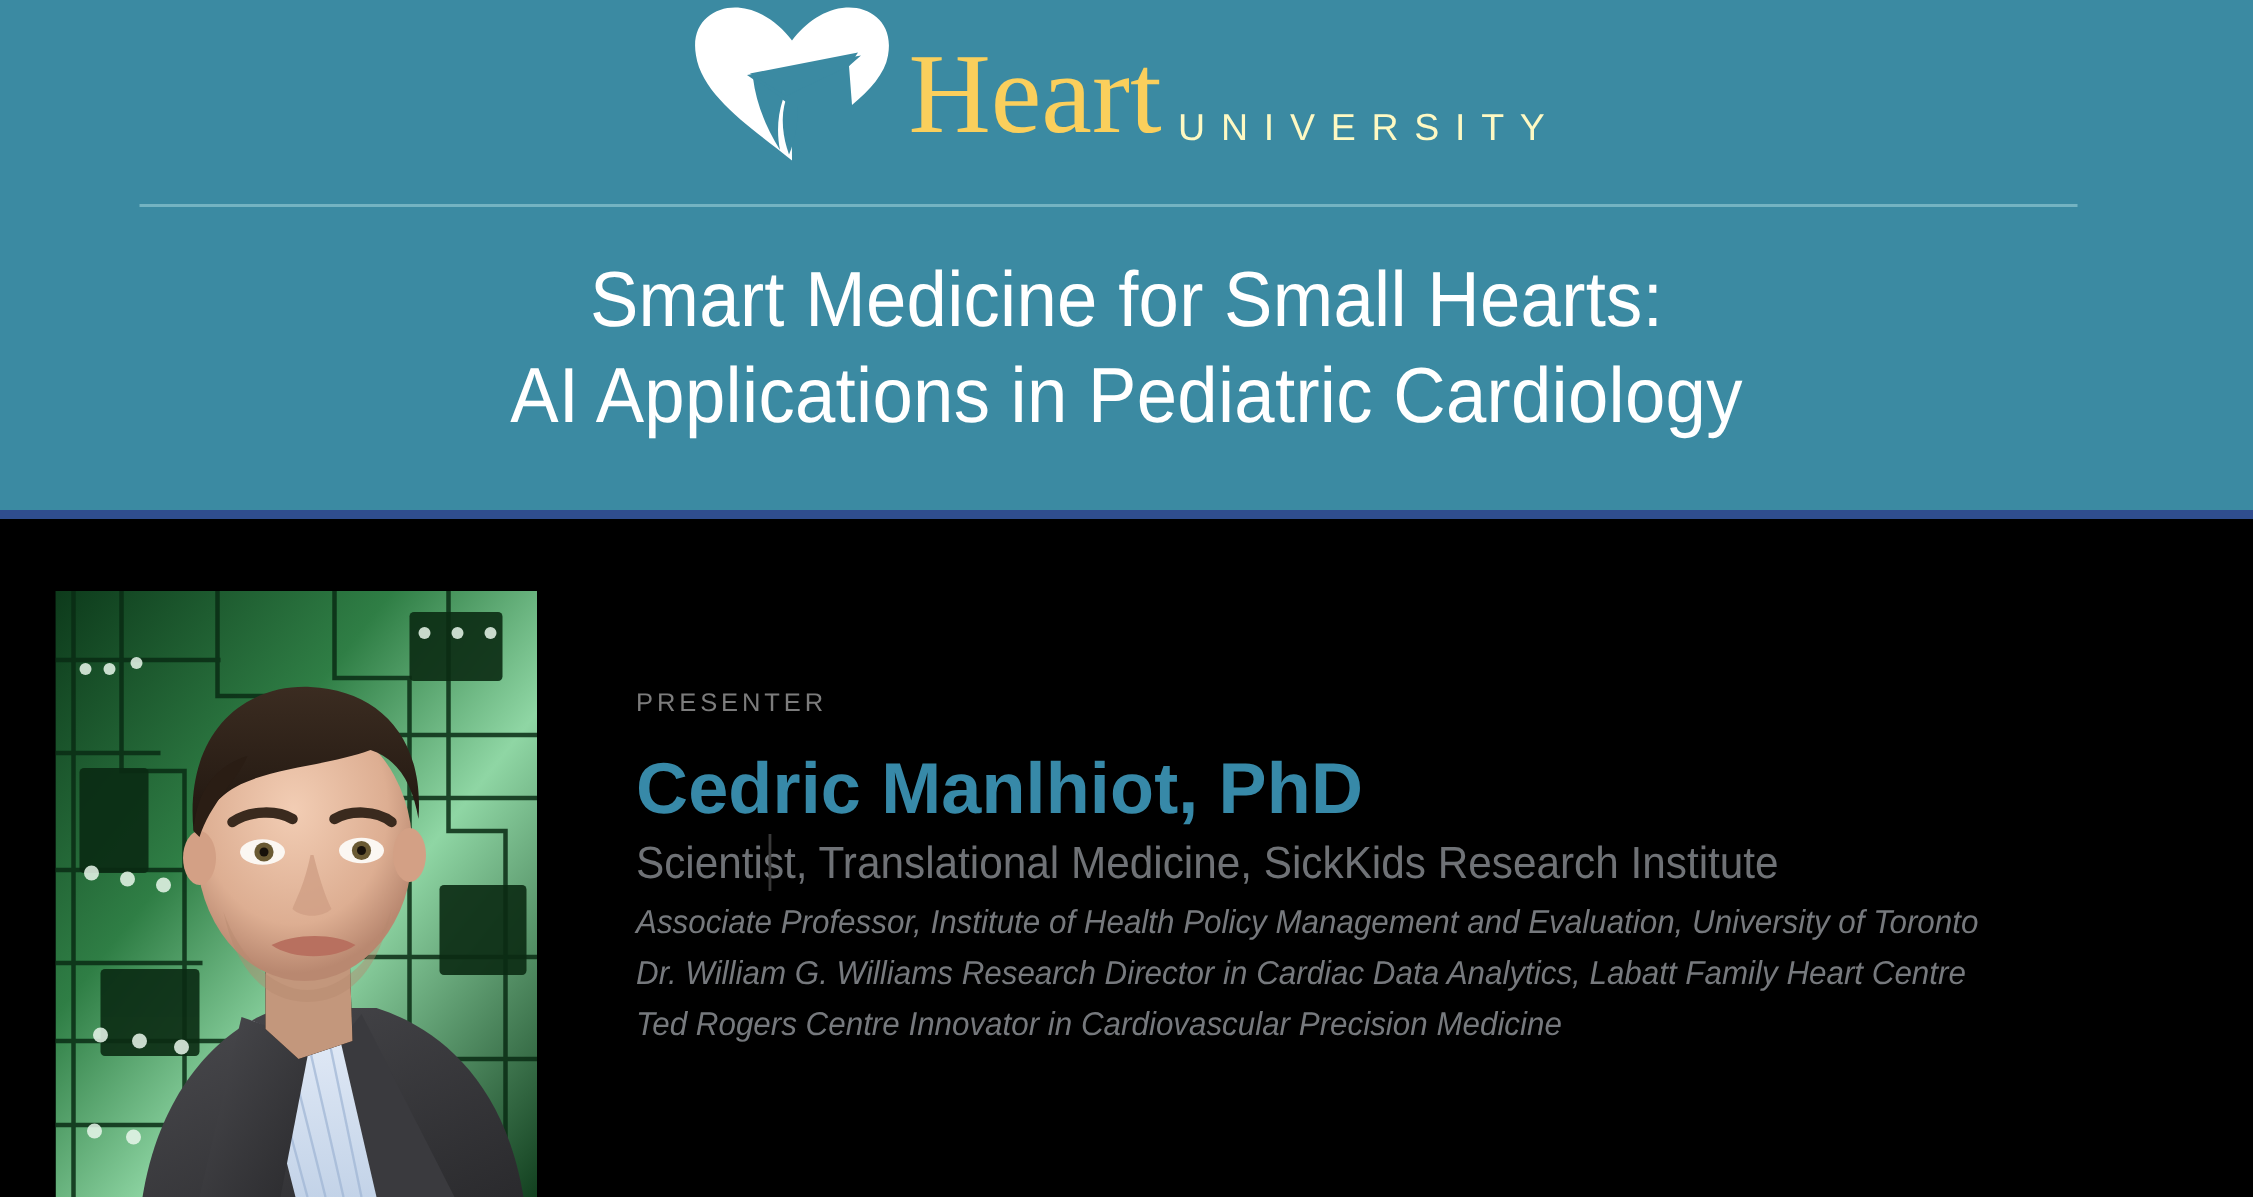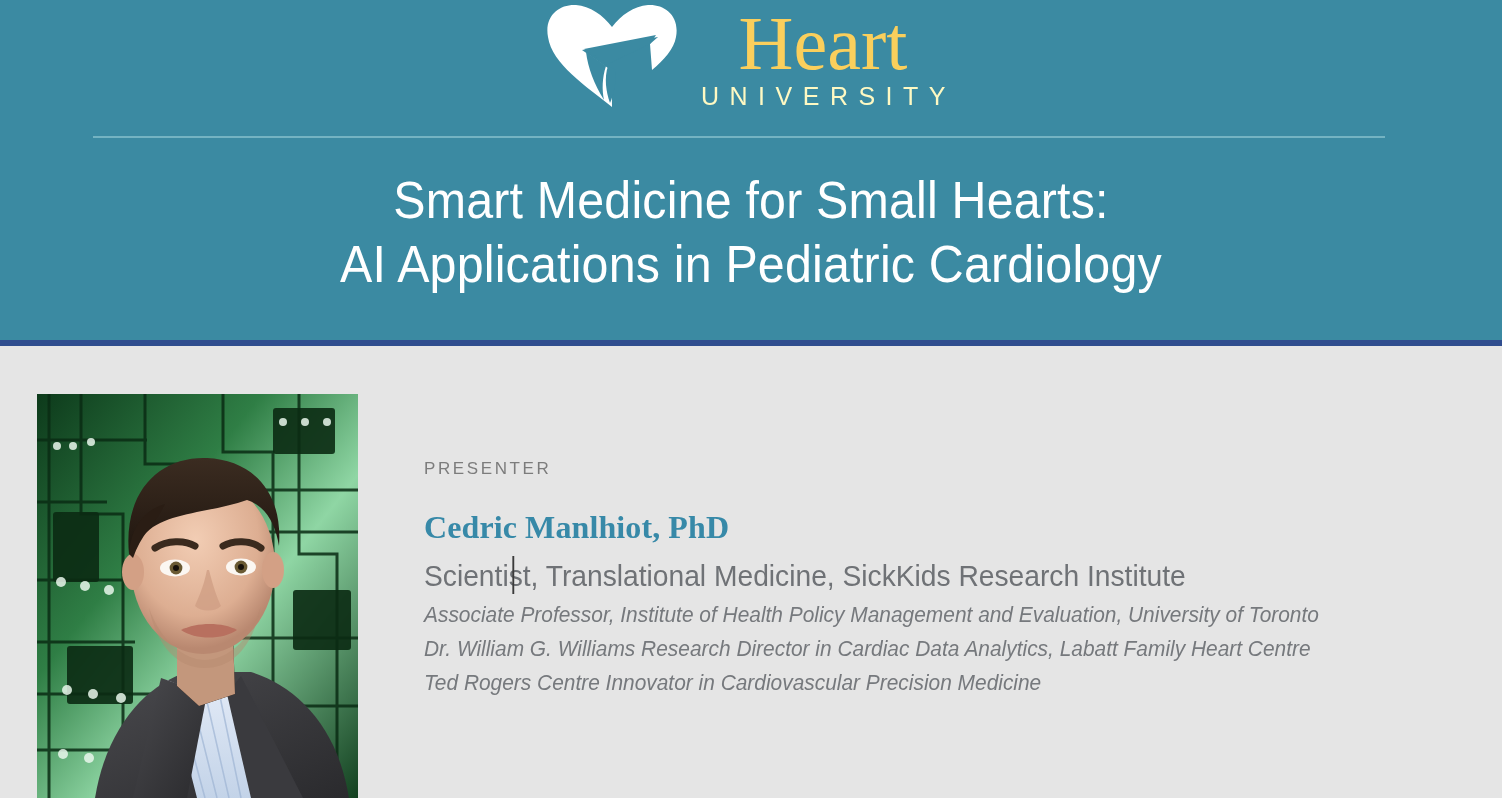--- a/index.html
+++ b/index.html
@@ -41,23 +41,24 @@
   }
   .logo-heart {
     width: 132px;
     height: 104px;
     margin-right: 12px;
     flex: 0 0 auto;
     display: block;
   }
   .logo-wordmark {
     display: flex;
-    flex-direction: column;
-    align-items: center;
+    flex-direction: row;
+    align-items: flex-end;
     padding-top: 2px;
+    margin-top: 20px;
   }
   .logo-heart-word {
     font-family: "Liberation Serif", "DejaVu Serif", serif;
     font-size: 76px;
     line-height: 74px;
     color: #facf5c;
     letter-spacing: 0px;
     font-weight: 400;
   }
   .logo-university-word {
@@ -102,21 +103,21 @@
     white-space: nowrap;
   }
 
   
   .body-area {
     position: absolute;
     left: 0;
     top: 346px;
     width: 1502px;
     height: 452px;
-    background: #e5e5e5;
+    background: #000000;
   }
 
   
   .presenter-photo {
     position: absolute;
     left: 37px;
     top: 48px;
     width: 321px;
     height: 404px;
     overflow: hidden;
@@ -138,22 +139,22 @@
   .presenter-eyebrow {
     font-family: "Liberation Sans", sans-serif;
     font-size: 17px;
     line-height: 22px;
     letter-spacing: 2.6px;
     color: #7c7c7c;
     font-weight: 400;
   }
   .presenter-name {
     margin-top: 24px;
-    font-family: Liberation Serif, serif;
-    font-size: 32px;
+    font-family: Liberation Sans, sans-serif;
+    font-size: 48px;
     line-height: 46px;
     font-weight: 700;
     color: #3789a8;
     letter-spacing: 0.1px;
   }
   .presenter-role {
     position: relative;
     margin-top: 6px;
     font-family: "Liberation Sans", sans-serif;
     font-size: 30px;

